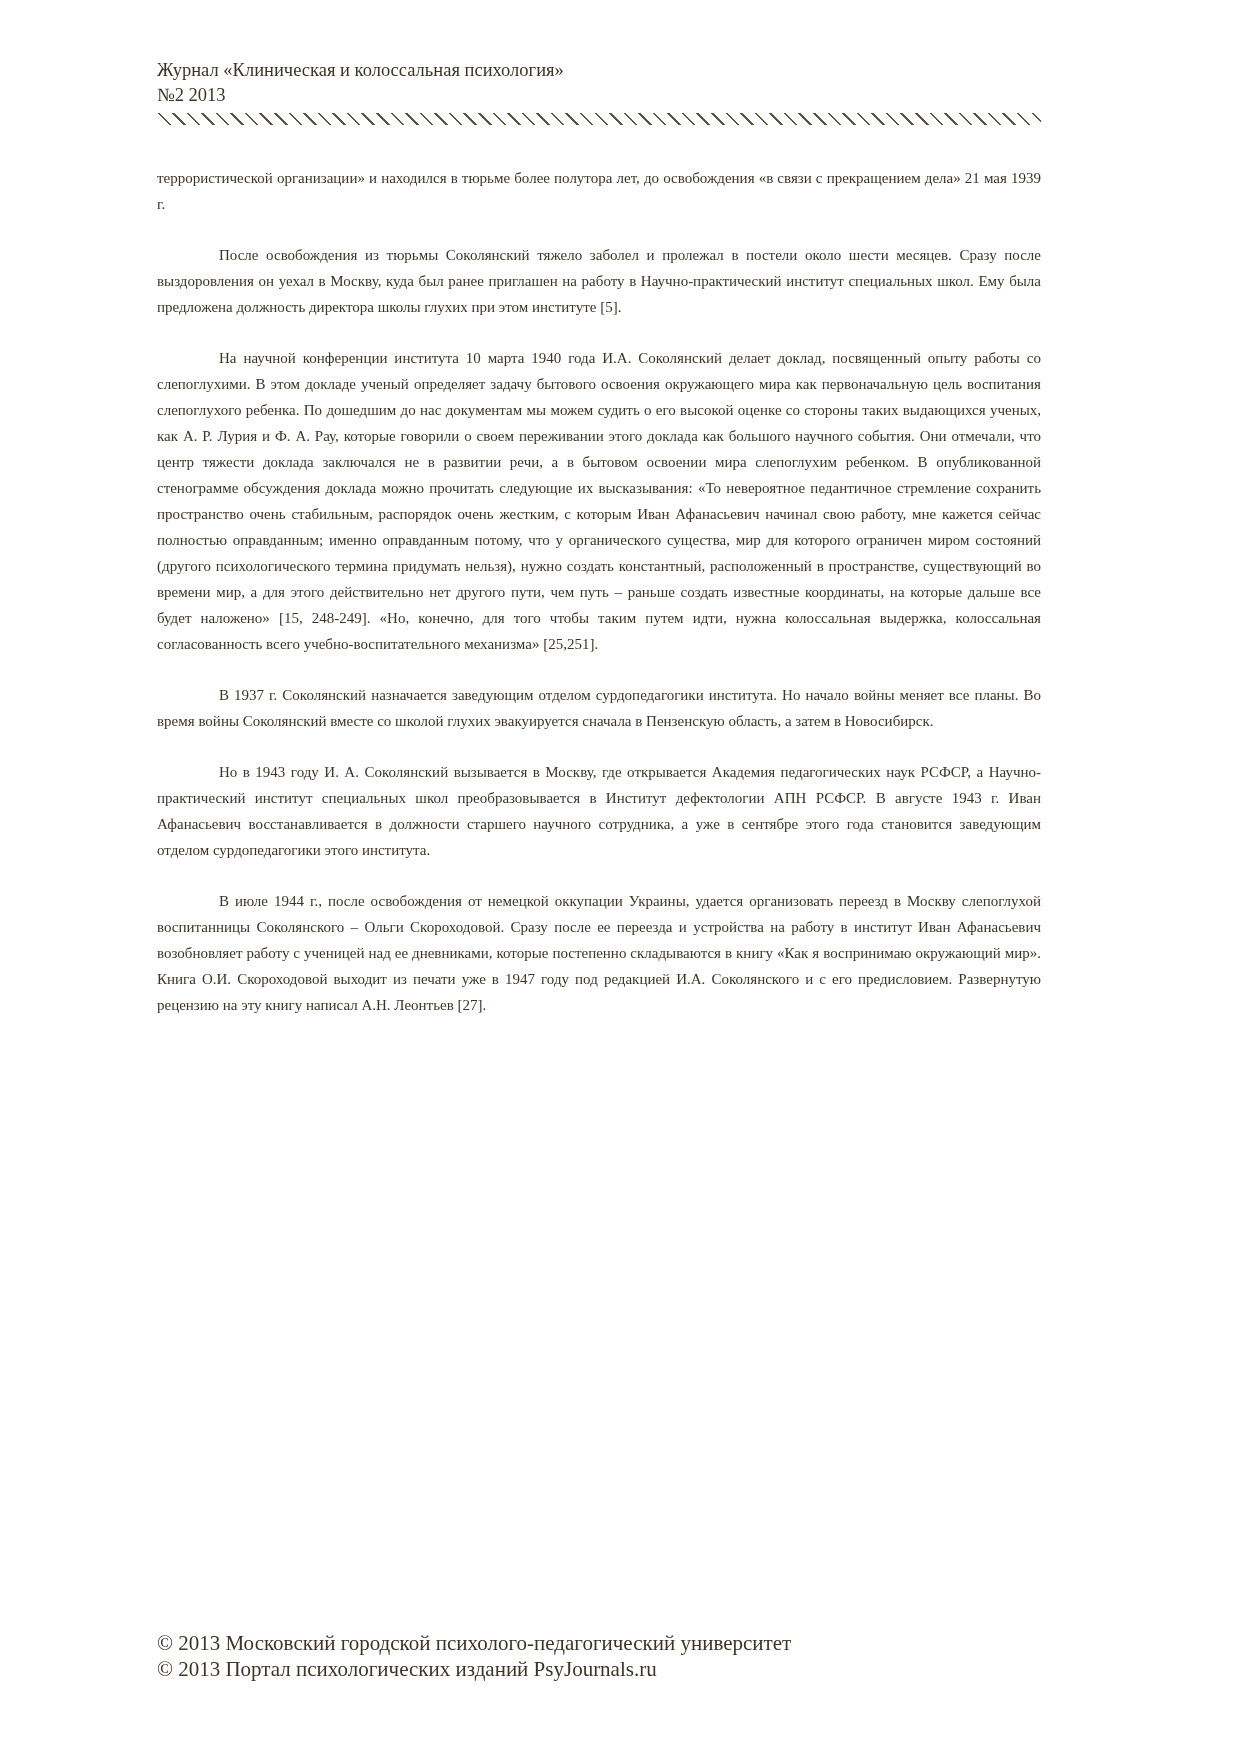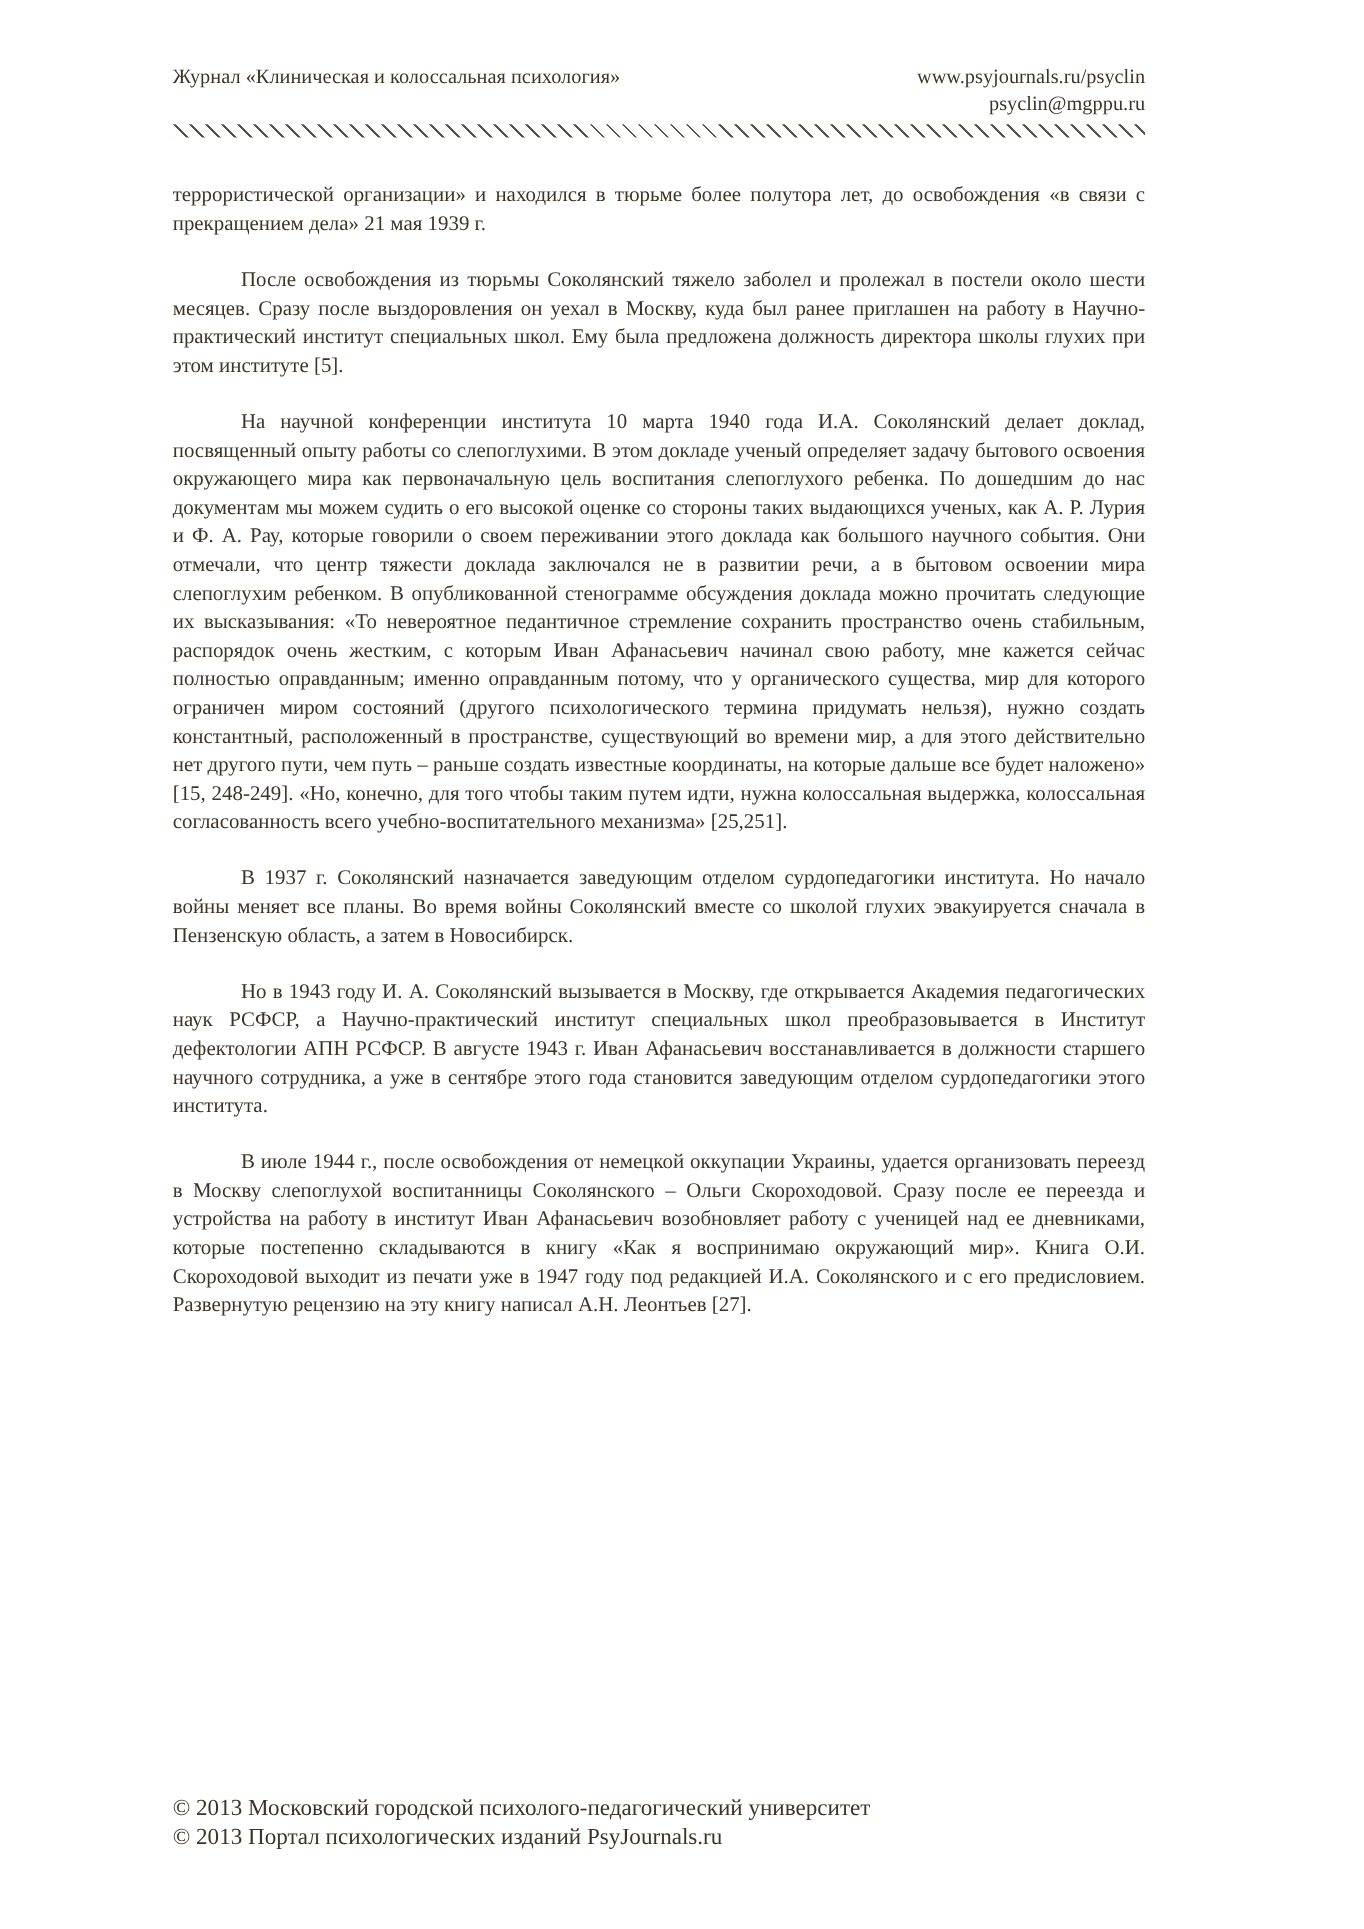--- a/index.html
+++ b/index.html
@@ -35,21 +35,21 @@
       45deg,
       transparent 0,
       transparent 8.5px,
       currentColor 8.5px,
       currentColor 10.3px
     );
     opacity: 0.85;
   }
   .body-text {
     margin-top: 40px;
-    font-size: 19px;
+    font-size: 15px;
     line-height: 26px;
     text-align: justify;
   }
   .para {
     margin: 0 0 25px 0;
     text-indent: 62px;
   }
   .para.no-indent { text-indent: 0; }
   .footer {
     position: absolute;
@@ -62,24 +62,21 @@
 </style>
 </head>
 <body>
 
 <div class="page">
   <div class="content">
 
     <div class="header">
       <div class="header-left">
         <div>Журнал «Клиническая и колоссальная психология»</div>
-      </div>
-      <div class="header-right">
-        <div>www.psyjournals.ru/psyclin</div>
-        <div>psyclin@mgppu.ru</div>
+        <div>№2 2013</div>
       </div>
     </div>
 
     <div class="divider"></div>
 
     <div class="body-text" id="paragraphs">
         <p class="para no-indent">террористической организации» и находился в тюрьме более полутора лет, до освобождения «в связи с прекращением дела» 21 мая 1939 г.</p>
         <p class="para">После освобождения из тюрьмы Соколянский тяжело заболел и пролежал в постели около шести месяцев. Сразу после выздоровления он уехал в Москву, куда был ранее приглашен на работу в Научно-практический институт специальных школ. Ему была предложена должность директора школы глухих при этом институте [5].</p>
         <p class="para">На научной конференции института 10 марта 1940 года И.А. Соколянский делает доклад, посвященный опыту работы со слепоглухими. В этом докладе ученый определяет задачу бытового освоения окружающего мира как первоначальную цель воспитания слепоглухого ребенка. По дошедшим до нас документам мы можем судить о его высокой оценке со стороны таких выдающихся ученых, как А. Р. Лурия и Ф. А. Рау, которые говорили о своем переживании этого доклада как большого научного события. Они отмечали, что центр тяжести доклада заключался не в развитии речи, а в бытовом освоении мира слепоглухим ребенком. В опубликованной стенограмме обсуждения доклада можно прочитать следующие их высказывания: «То невероятное педантичное стремление сохранить пространство очень стабильным, распорядок очень жестким, с которым Иван Афанасьевич начинал свою работу, мне кажется сейчас полностью оправданным; именно оправданным потому, что у органического существа, мир для которого ограничен миром состояний (другого психологического термина придумать нельзя), нужно создать константный, расположенный в пространстве, существующий во времени мир, а для этого действительно нет другого пути, чем путь – раньше создать известные координаты, на которые дальше все будет наложено» [15, 248-249]. «Но, конечно, для того чтобы таким путем идти, нужна колоссальная выдержка, колоссальная согласованность всего учебно-воспитательного механизма» [25,251].</p>
         <p class="para">В 1937 г. Соколянский назначается заведующим отделом сурдопедагогики института. Но начало войны меняет все планы. Во время войны Соколянский вместе со школой глухих эвакуируется сначала в Пензенскую область, а затем в Новосибирск.</p>

